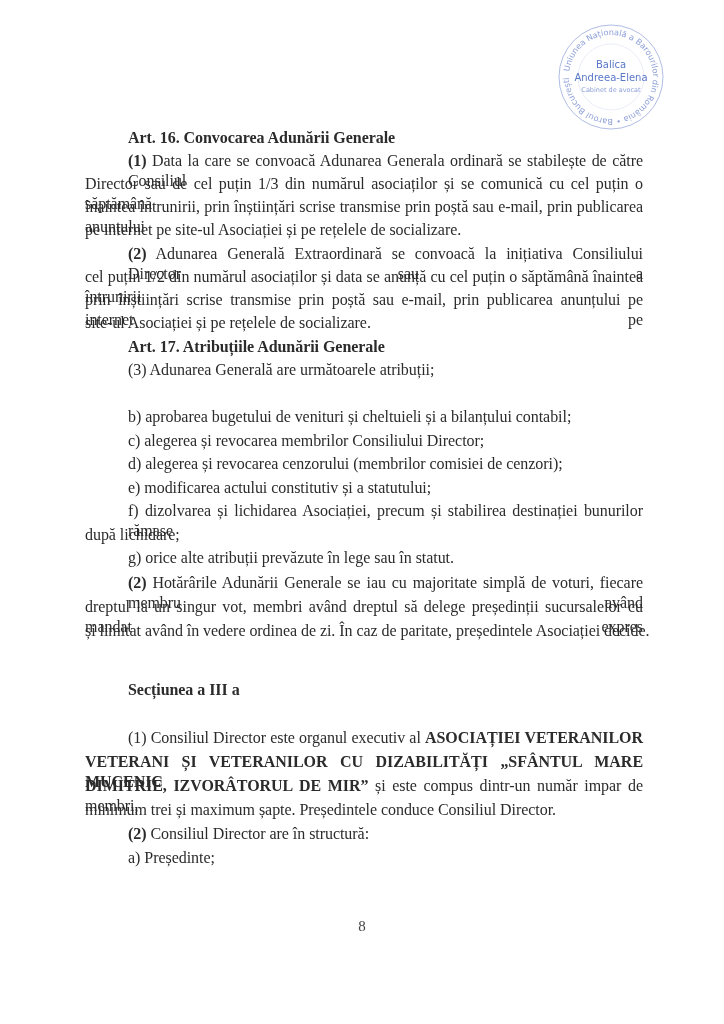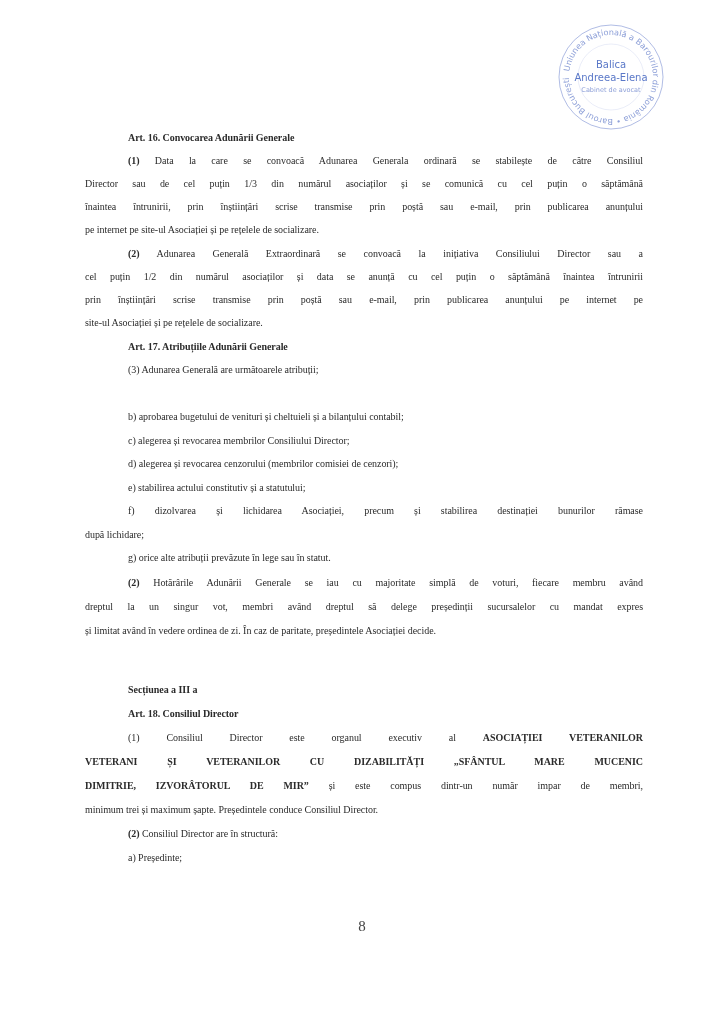--- a/index.html
+++ b/index.html
@@ -2,21 +2,21 @@
 <html><head>
   <meta charset="utf-8">
   <style>
     html, body { margin: 0; padding: 0; }
     body {
       width: 724px; height: 1024px; background: #ffffff; position: relative; overflow: hidden;
       font-family: "Liberation Serif", "DejaVu Serif", serif; color: #2b2b2b;
     }
     .page { position: absolute; left: 0; top: 0; width: 724px; height: 1024px; }
     .line {
-      position: absolute; left: 85px; width: 558px; font-size: 10px; line-height: 20px;
+      position: absolute; left: 85px; width: 558px; font-size: 16px; line-height: 20px;
       white-space: nowrap; letter-spacing: -0.05px;
     }
     .line.indent { left: 128px; width: 515px; }
     .line.just { text-align: justify; text-align-last: justify; white-space: normal; }
     .b { font-weight: bold; }
     .pagenum { position: absolute; left: 0; width: 724px; top: 918px; text-align: center; font-size: 15px; color: #444; }
     .stamp { position: absolute; left: 556px; top: 22px; width: 110px; height: 110px; }
     .stamp svg { width: 110px; height: 110px; }
   </style>
 </head>
@@ -49,32 +49,31 @@
   <div class="line indent just" style="top:244px"><span class="b">(2)</span><span> Adunarea Generală Extraordinară se convoacă la inițiativa Consiliului Director sau a</span></div>
   <div class="line just" style="top:267px">cel puțin 1/2 din numărul asociaților și data se anunță cu cel puțin o săptămână înaintea întrunirii</div>
   <div class="line just" style="top:290px">prin înștiințări scrise transmise prin poștă sau e-mail, prin publicarea anunțului pe internet pe</div>
   <div class="line" style="top:313px">site-ul Asociației și pe rețelele de socializare.</div>
 
   <div class="line indent b" style="top:337px">Art. 17. Atribuțiile Adunării Generale</div>
   <div class="line indent" style="top:360px">(3) Adunarea Generală are următoarele atribuții;</div>
   <div class="line indent" style="top:407px">b) aprobarea bugetului de venituri și cheltuieli și a bilanțului contabil;</div>
   <div class="line indent" style="top:431px">c) alegerea și revocarea membrilor Consiliului Director;</div>
   <div class="line indent" style="top:454px">d) alegerea și revocarea cenzorului (membrilor comisiei de cenzori);</div>
-  <div class="line indent" style="top:478px">e) stabilirea actului constitutiv și a statutului;</div>
+  <div class="line indent" style="top:478px">e) modificarea actului constitutiv și a statutului;</div>
   <div class="line indent just" style="top:501px">f) dizolvarea și lichidarea Asociației, precum și stabilirea destinației bunurilor rămase</div>
   <div class="line indent" style="top:548px">g) orice alte atribuții prevăzute în lege sau în statut.</div>
   <div class="line" style="top:525px">după lichidare;</div>
 
   <div class="line indent just" style="top:573px"><span class="b">(2)</span><span> Hotărârile Adunării Generale se iau cu majoritate simplă de voturi, fiecare membru având</span></div>
   <div class="line just" style="top:597px">dreptul la un singur vot, membri având dreptul să delege președinții sucursalelor cu mandat expres</div>
   <div class="line" style="top:621px">și limitat având în vedere ordinea de zi. În caz de paritate, președintele Asociației decide.</div>
 
   <div class="line indent b" style="top:680px">Secțiunea a III a</div>
 
-  <div class="line indent b" style="top:704px">Art. 18. Consiliul Director</div>
   <div class="line indent just" style="top:728px"><span>(1) Consiliul Director este organul executiv al </span><span class="b">ASOCIAȚIEI VETERANILOR</span></div>
   <div class="line just b" style="top:752px">VETERANI ȘI VETERANILOR CU DIZABILITĂȚI „SFÂNTUL MARE MUCENIC</div>
   <div class="line just" style="top:776px"><span class="b">DIMITRIE, IZVORÂTORUL DE MIR”</span><span> și este compus dintr-un număr impar de membri,</span></div>
   <div class="line" style="top:800px">minimum trei și maximum șapte. Președintele conduce Consiliul Director.</div>
   <div class="line indent" style="top:824px"><span class="b">(2)</span><span> Consiliul Director are în structură:</span></div>
   <div class="line indent" style="top:848px">a) Președinte;</div>
 
   <div class="pagenum">8</div>
 </div>
 

